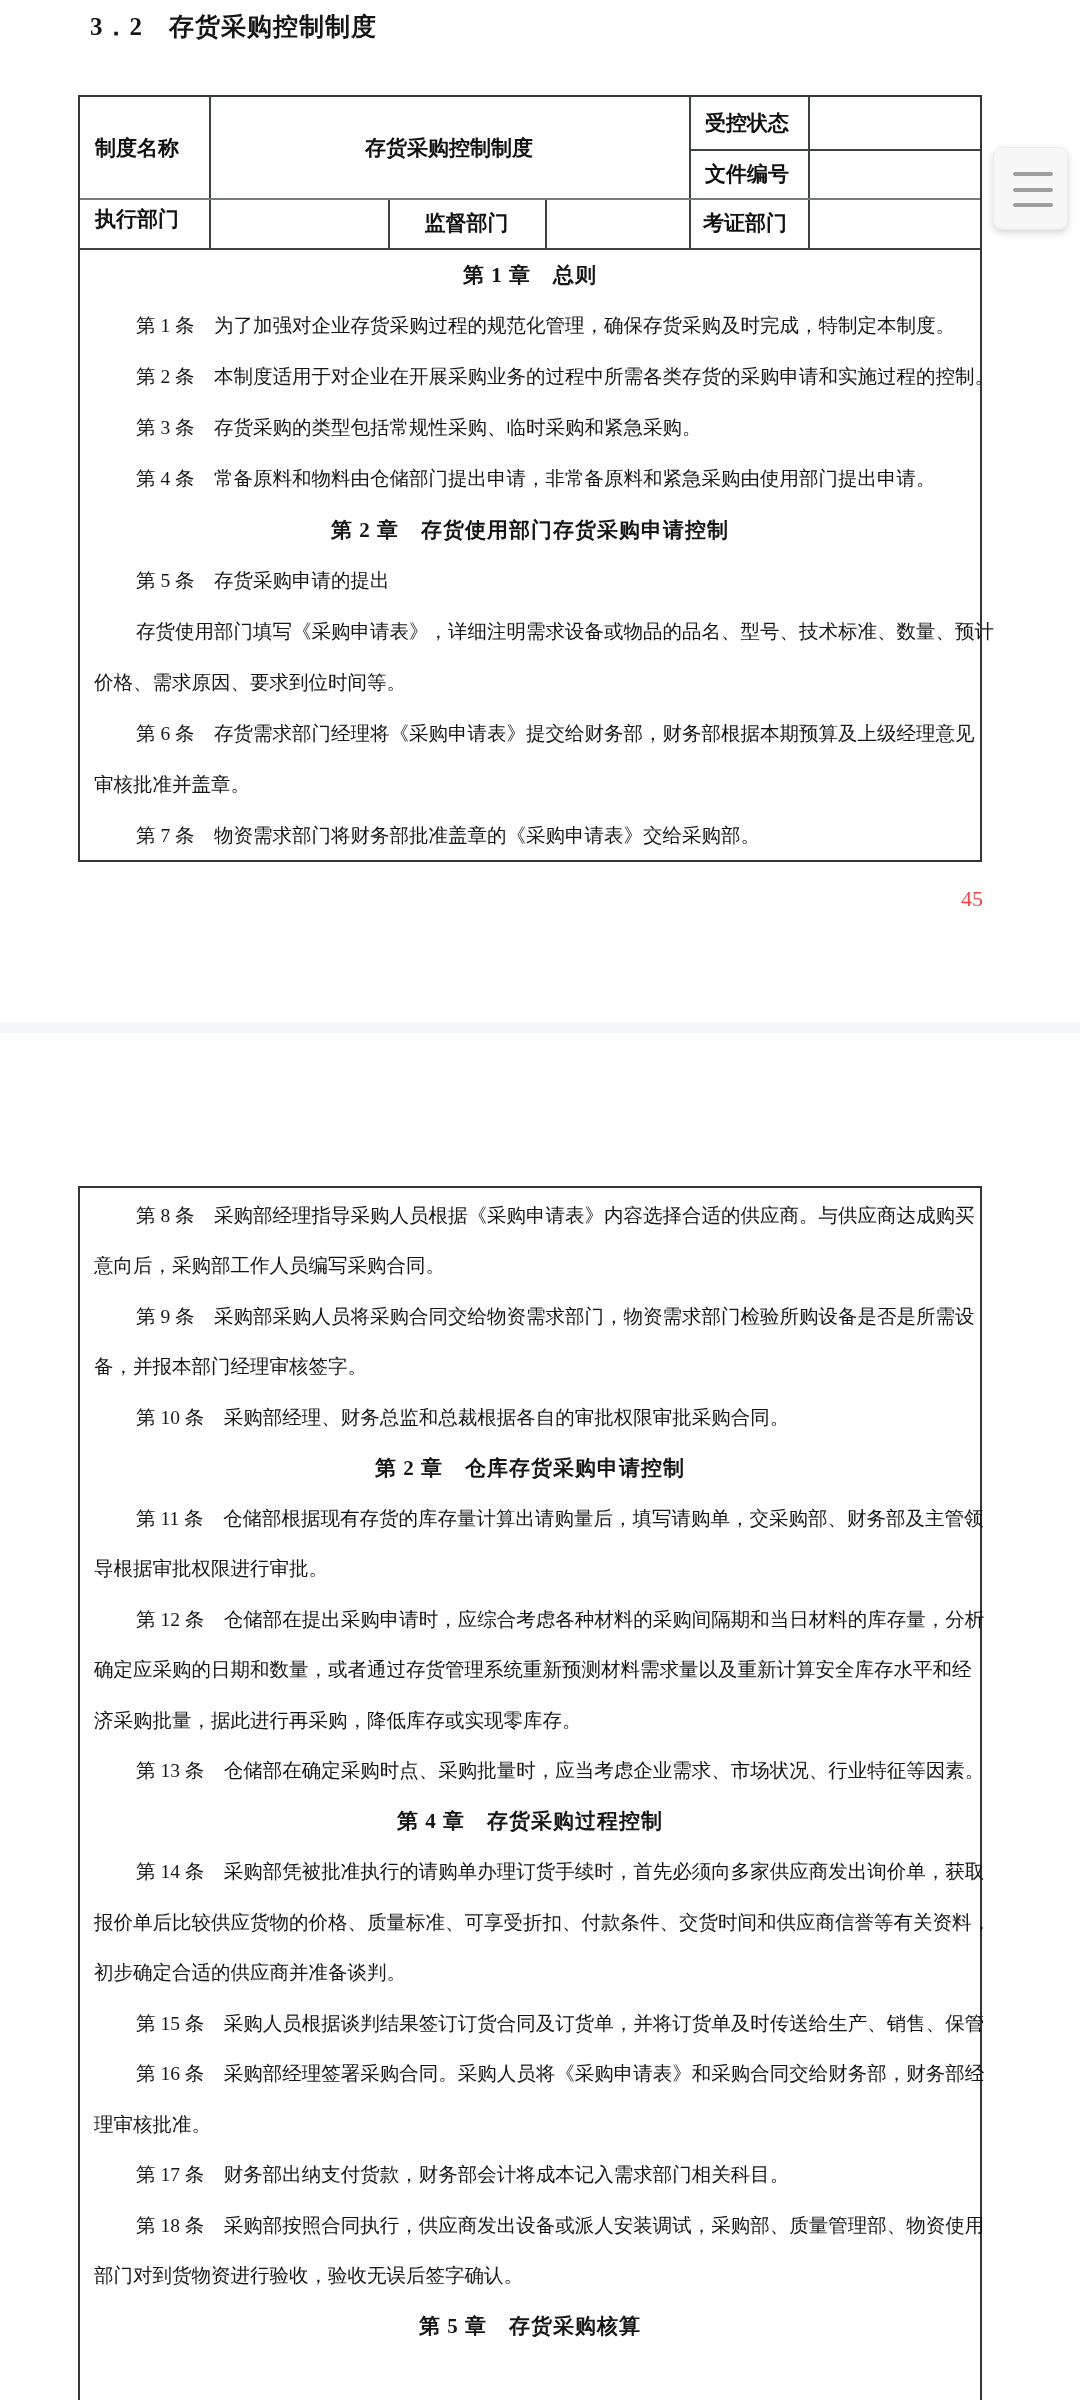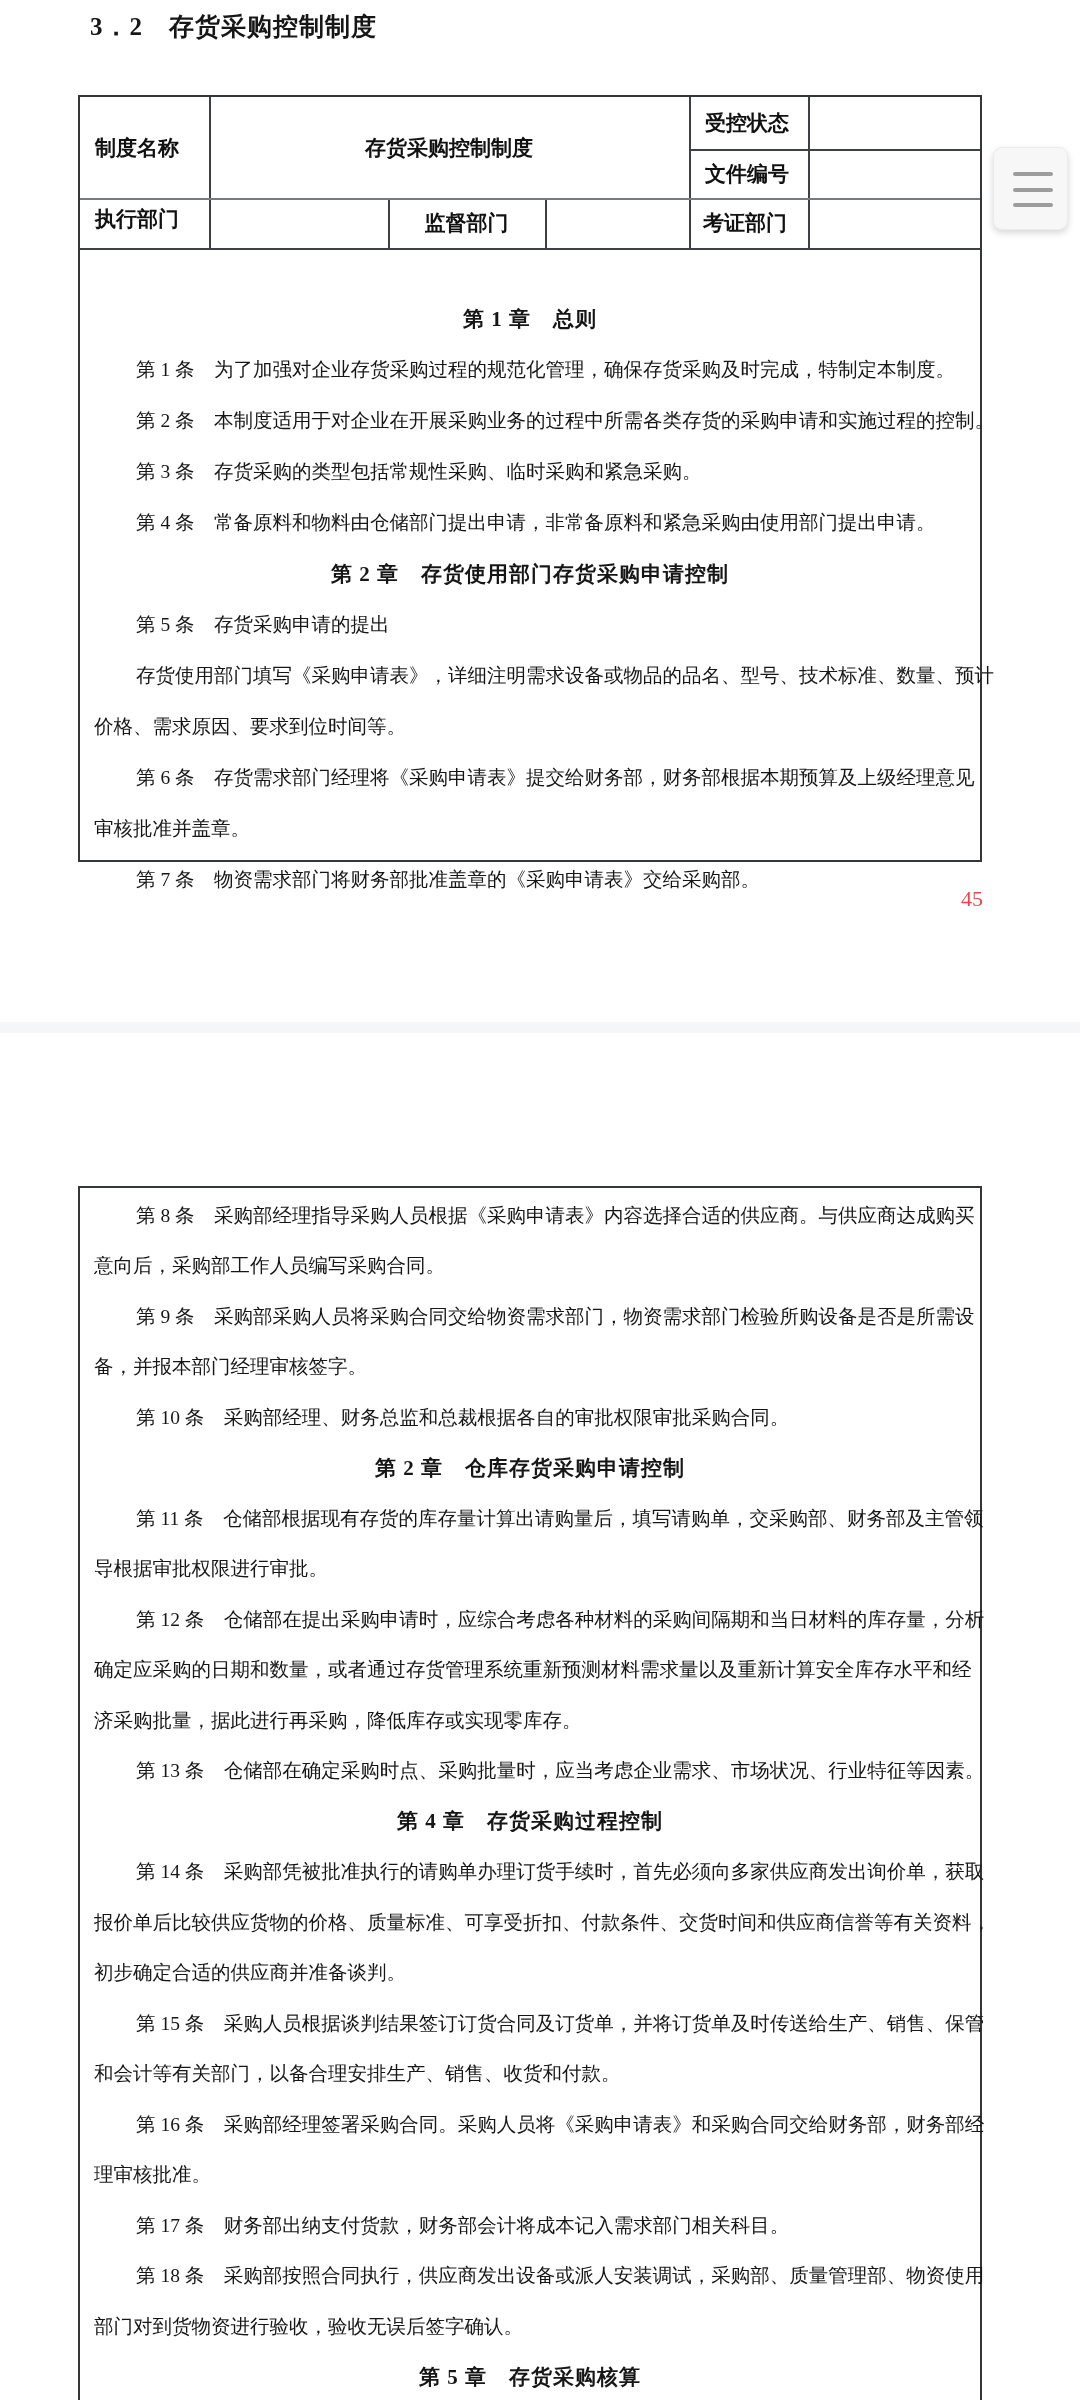--- a/index.html
+++ b/index.html
@@ -90,21 +90,21 @@
     <div class="cell" style="left:609px; top:52px; width:119px; height:49px; padding-left:16px;">文件编号</div>
     <div class="cell" style="left:728px; top:52px; width:172px; height:49px;"></div>
 
     <div class="cell" style="left:0; top:101px; width:129px; height:42px; padding-left:15px;">执行部门</div>
     <div class="cell" style="left:129px; top:101px; width:179px; height:50px;"></div>
     <div class="cell center" style="left:308px; top:101px; width:157px; height:50px;border-radius:7px;">监督部门</div>
     <div class="cell" style="left:465px; top:101px; width:144px; height:50px;"></div>
     <div class="cell" style="left:609px; top:101px; width:114px; height:50px; padding-left:14px;">考证部门</div>
     <div class="cell" style="left:728px; top:101px; width:172px; height:50px;"></div>
 
-    <div class="lines" id="p1lines" style="top:152px; height:612px;margin-top:44px;">
+    <div class="lines" id="p1lines" style="top:152px; height:612px;">
         <div class="ln ln-h">第 1 章　总则</div>
         <div class="ln ln-i">第 1 条　为了加强对企业存货采购过程的规范化管理，确保存货采购及时完成，特制定本制度。</div>
         <div class="ln ln-i">第 2 条　本制度适用于对企业在开展采购业务的过程中所需各类存货的采购申请和实施过程的控制。</div>
         <div class="ln ln-i">第 3 条　存货采购的类型包括常规性采购、临时采购和紧急采购。</div>
         <div class="ln ln-i">第 4 条　常备原料和物料由仓储部门提出申请，非常备原料和紧急采购由使用部门提出申请。</div>
         <div class="ln ln-h">第 2 章　存货使用部门存货采购申请控制</div>
         <div class="ln ln-i">第 5 条　存货采购申请的提出</div>
         <div class="ln ln-i">存货使用部门填写《采购申请表》，详细注明需求设备或物品的品名、型号、技术标准、数量、预计</div>
         <div class="ln ln-f">价格、需求原因、要求到位时间等。</div>
         <div class="ln ln-i">第 6 条　存货需求部门经理将《采购申请表》提交给财务部，财务部根据本期预算及上级经理意见</div>
@@ -129,21 +129,20 @@
         <div class="ln ln-f">导根据审批权限进行审批。</div>
         <div class="ln ln-i">第 12 条　仓储部在提出采购申请时，应综合考虑各种材料的采购间隔期和当日材料的库存量，分析</div>
         <div class="ln ln-f">确定应采购的日期和数量，或者通过存货管理系统重新预测材料需求量以及重新计算安全库存水平和经</div>
         <div class="ln ln-f">济采购批量，据此进行再采购，降低库存或实现零库存。</div>
         <div class="ln ln-i">第 13 条　仓储部在确定采购时点、采购批量时，应当考虑企业需求、市场状况、行业特征等因素。</div>
         <div class="ln ln-h">第 4 章　存货采购过程控制</div>
         <div class="ln ln-i">第 14 条　采购部凭被批准执行的请购单办理订货手续时，首先必须向多家供应商发出询价单，获取</div>
         <div class="ln ln-f">报价单后比较供应货物的价格、质量标准、可享受折扣、付款条件、交货时间和供应商信誉等有关资料，</div>
         <div class="ln ln-f">初步确定合适的供应商并准备谈判。</div>
         <div class="ln ln-i">第 15 条　采购人员根据谈判结果签订订货合同及订货单，并将订货单及时传送给生产、销售、保管</div>
-        <div class="ln ln-f">和会计等有关部门，以备合理安排生产、销售、收货和付款。</div>
         <div class="ln ln-i">第 16 条　采购部经理签署采购合同。采购人员将《采购申请表》和采购合同交给财务部，财务部经</div>
         <div class="ln ln-f">理审核批准。</div>
         <div class="ln ln-i">第 17 条　财务部出纳支付货款，财务部会计将成本记入需求部门相关科目。</div>
         <div class="ln ln-i">第 18 条　采购部按照合同执行，供应商发出设备或派人安装调试，采购部、质量管理部、物资使用</div>
         <div class="ln ln-f">部门对到货物资进行验收，验收无误后签字确认。</div>
         <div class="ln ln-h">第 5 章　存货采购核算</div>
       </div>
   </div>
 
   <div class="fab">

